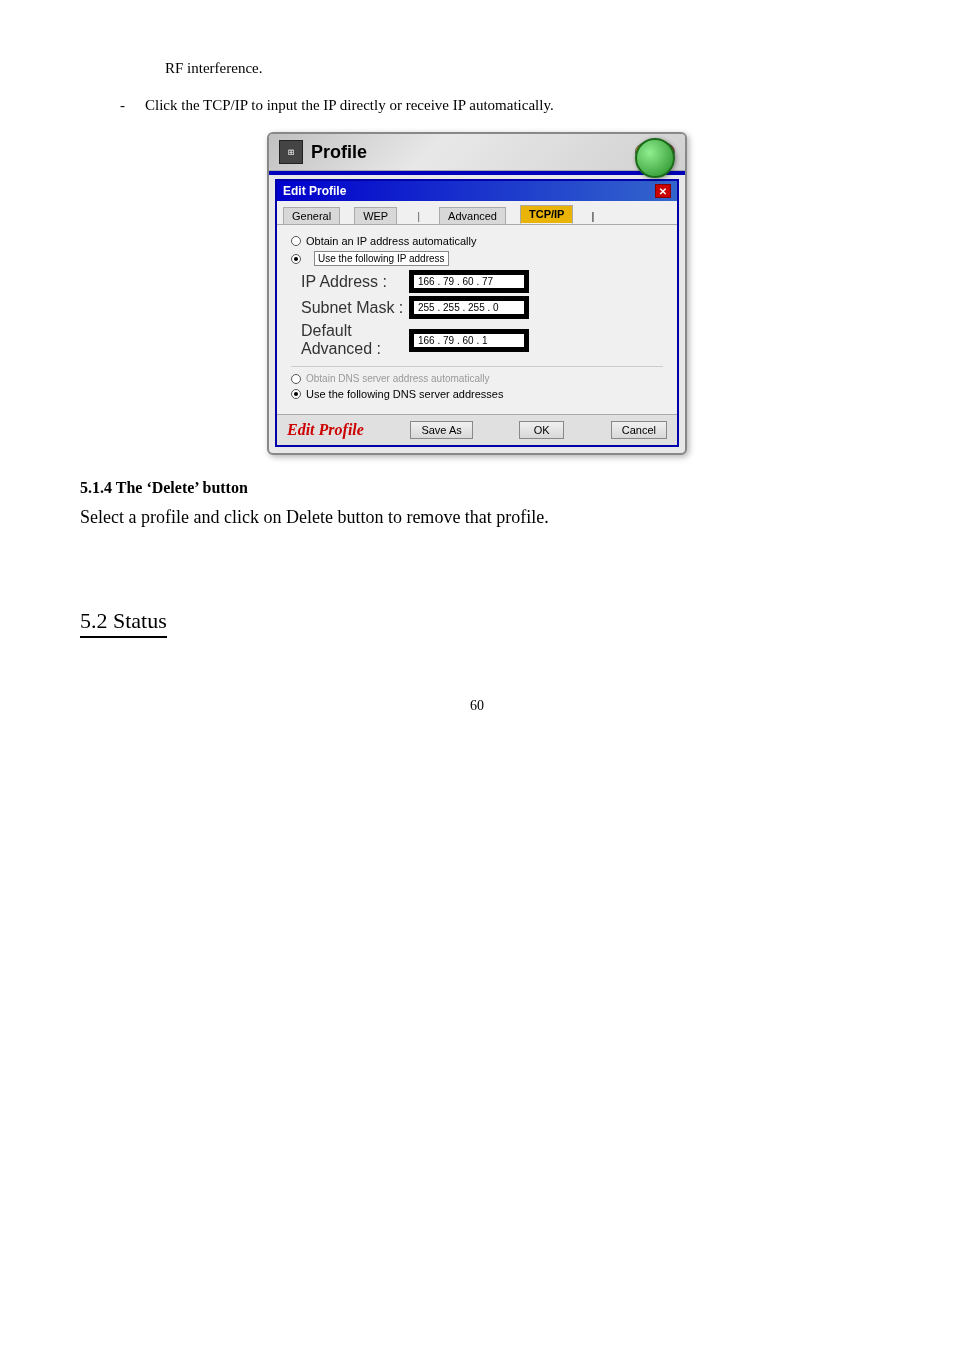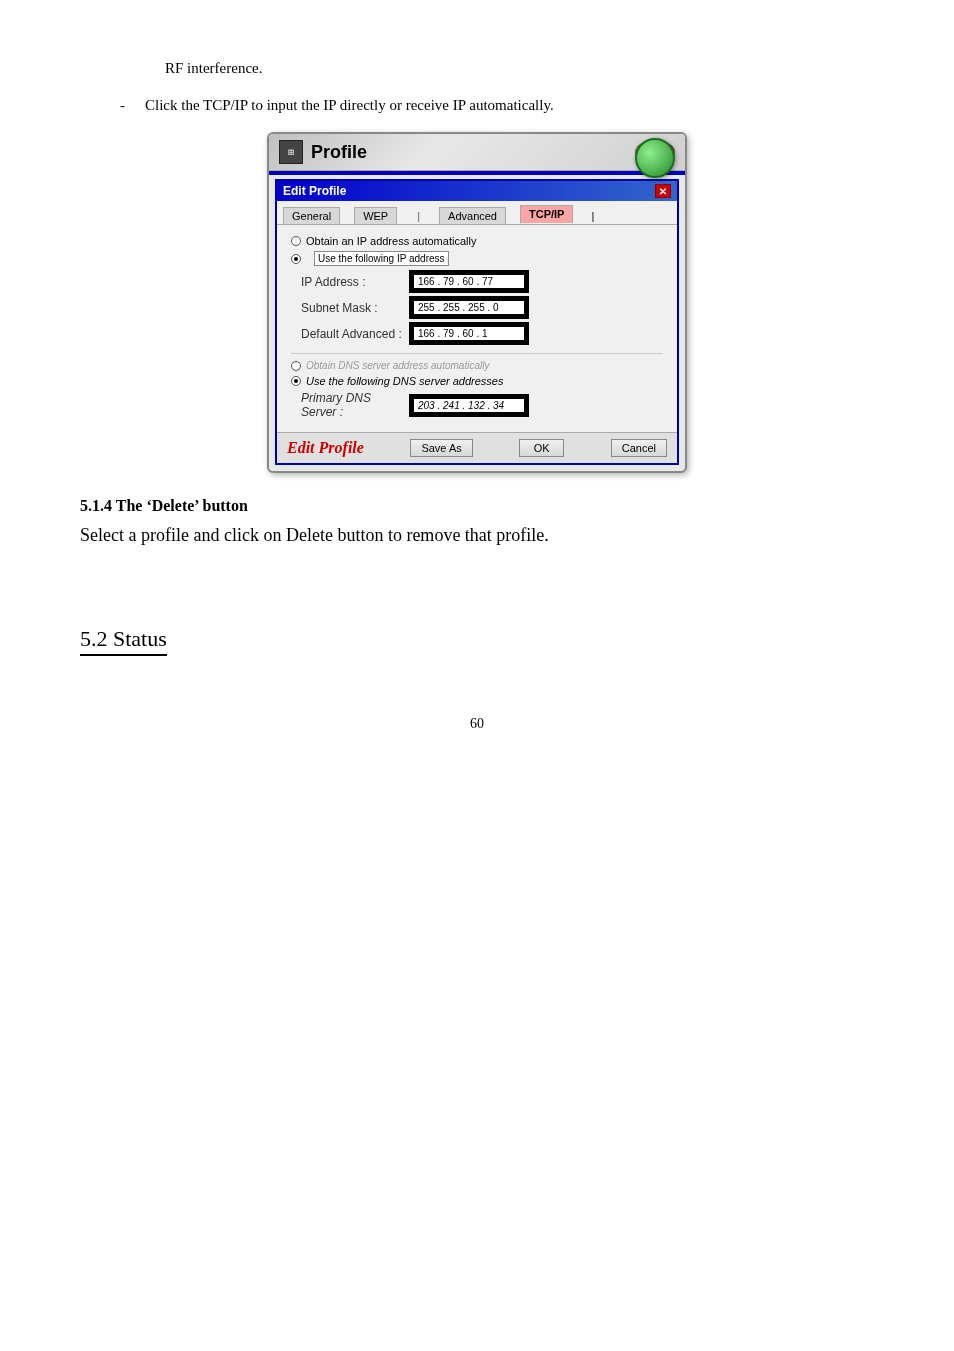--- a/index.html
+++ b/index.html
@@ -164,21 +164,21 @@
     .dialog-tab {
       padding: 2px 8px;
       border: 1px solid #aaa;
       border-bottom: none;
       background: #d8d8d8;
       cursor: pointer;
       margin-right: 1px;
     }
 
     .dialog-tab.active {
-      background: #fca5a5;
+      background: #eab308;
       border-bottom: 1px solid #f0f0f0;
       font-weight: bold;
       padding-bottom: 3px;
     }
 
     .dialog-body {
       padding: 10px 14px;
       font-family: Arial, sans-serif;
       font-size: 11px;
       background: #f0f0f0;
@@ -220,38 +220,37 @@
 
     .ip-row {
       display: flex;
       align-items: center;
       margin-bottom: 3px;
       padding-left: 10px;
     }
 
     .ip-label {
       width: 108px;
-      font-size: 12px;
+      font-size: 16px;
       color: #333;
     }
 
     .ip-field {
       border: 5px solid #000000;
       background: white;
       padding: 1px 4px;
       font-size: 10px;
       font-family: Arial, sans-serif;
       min-width: 120px;
     }
 
     .dns-section {
       margin-top: 8px;
       padding-top: 6px;
       border-top: 1px solid #ccc;
-      font-style: italic;
     }
 
     .dns-label-muted {
       color: #999;
       font-size: 10px;
     }
 
     .dialog-footer {
       display: flex;
       align-items: center;
@@ -387,24 +386,20 @@
             <div class="radio-row">
               <div class="radio-circle"></div>
               <span class="dns-label-muted">Obtain DNS server address automatically</span>
             </div>
 
             <div class="radio-row">
               <div class="radio-circle selected"></div>
               <span>Use the following DNS server addresses</span>
             </div>
 
-            <div class="ip-row">
-              <span class="ip-label">Primary DNS Server :</span>
-              <span class="ip-field">203 . 241 . 132 . 34</span>
-            </div>
 
           </div>
 
         </div>
 
         <div class="dialog-footer">
           <span class="footer-title">Edit Profile</span>
           <button class="footer-btn">Save As</button>
           <button class="footer-btn">OK</button>
           <button class="footer-btn">Cancel</button>

